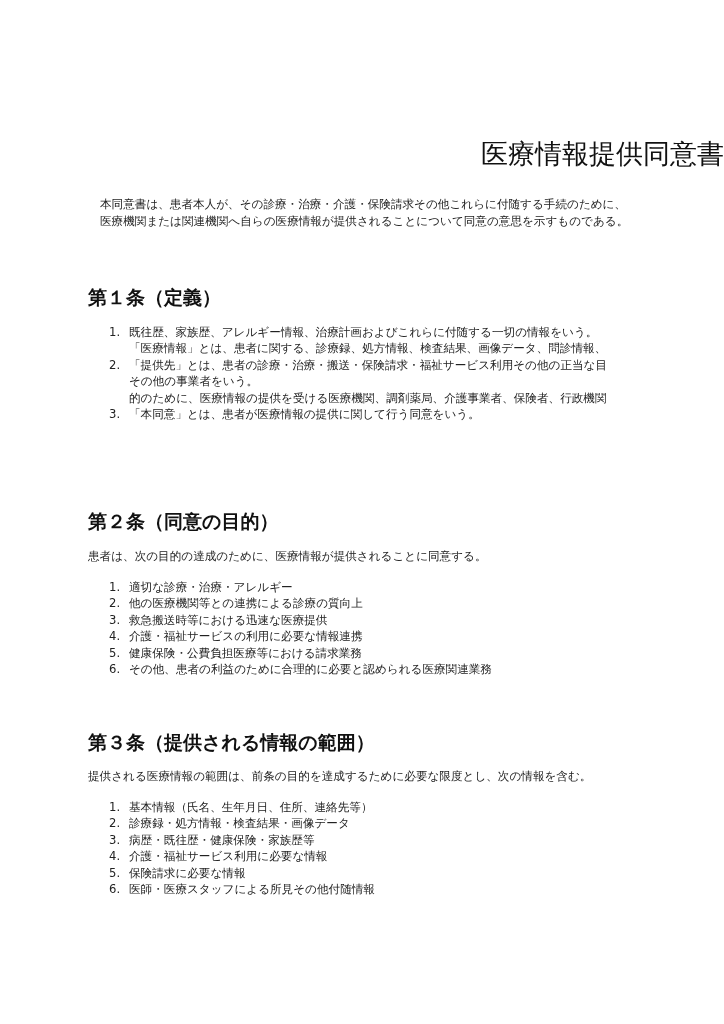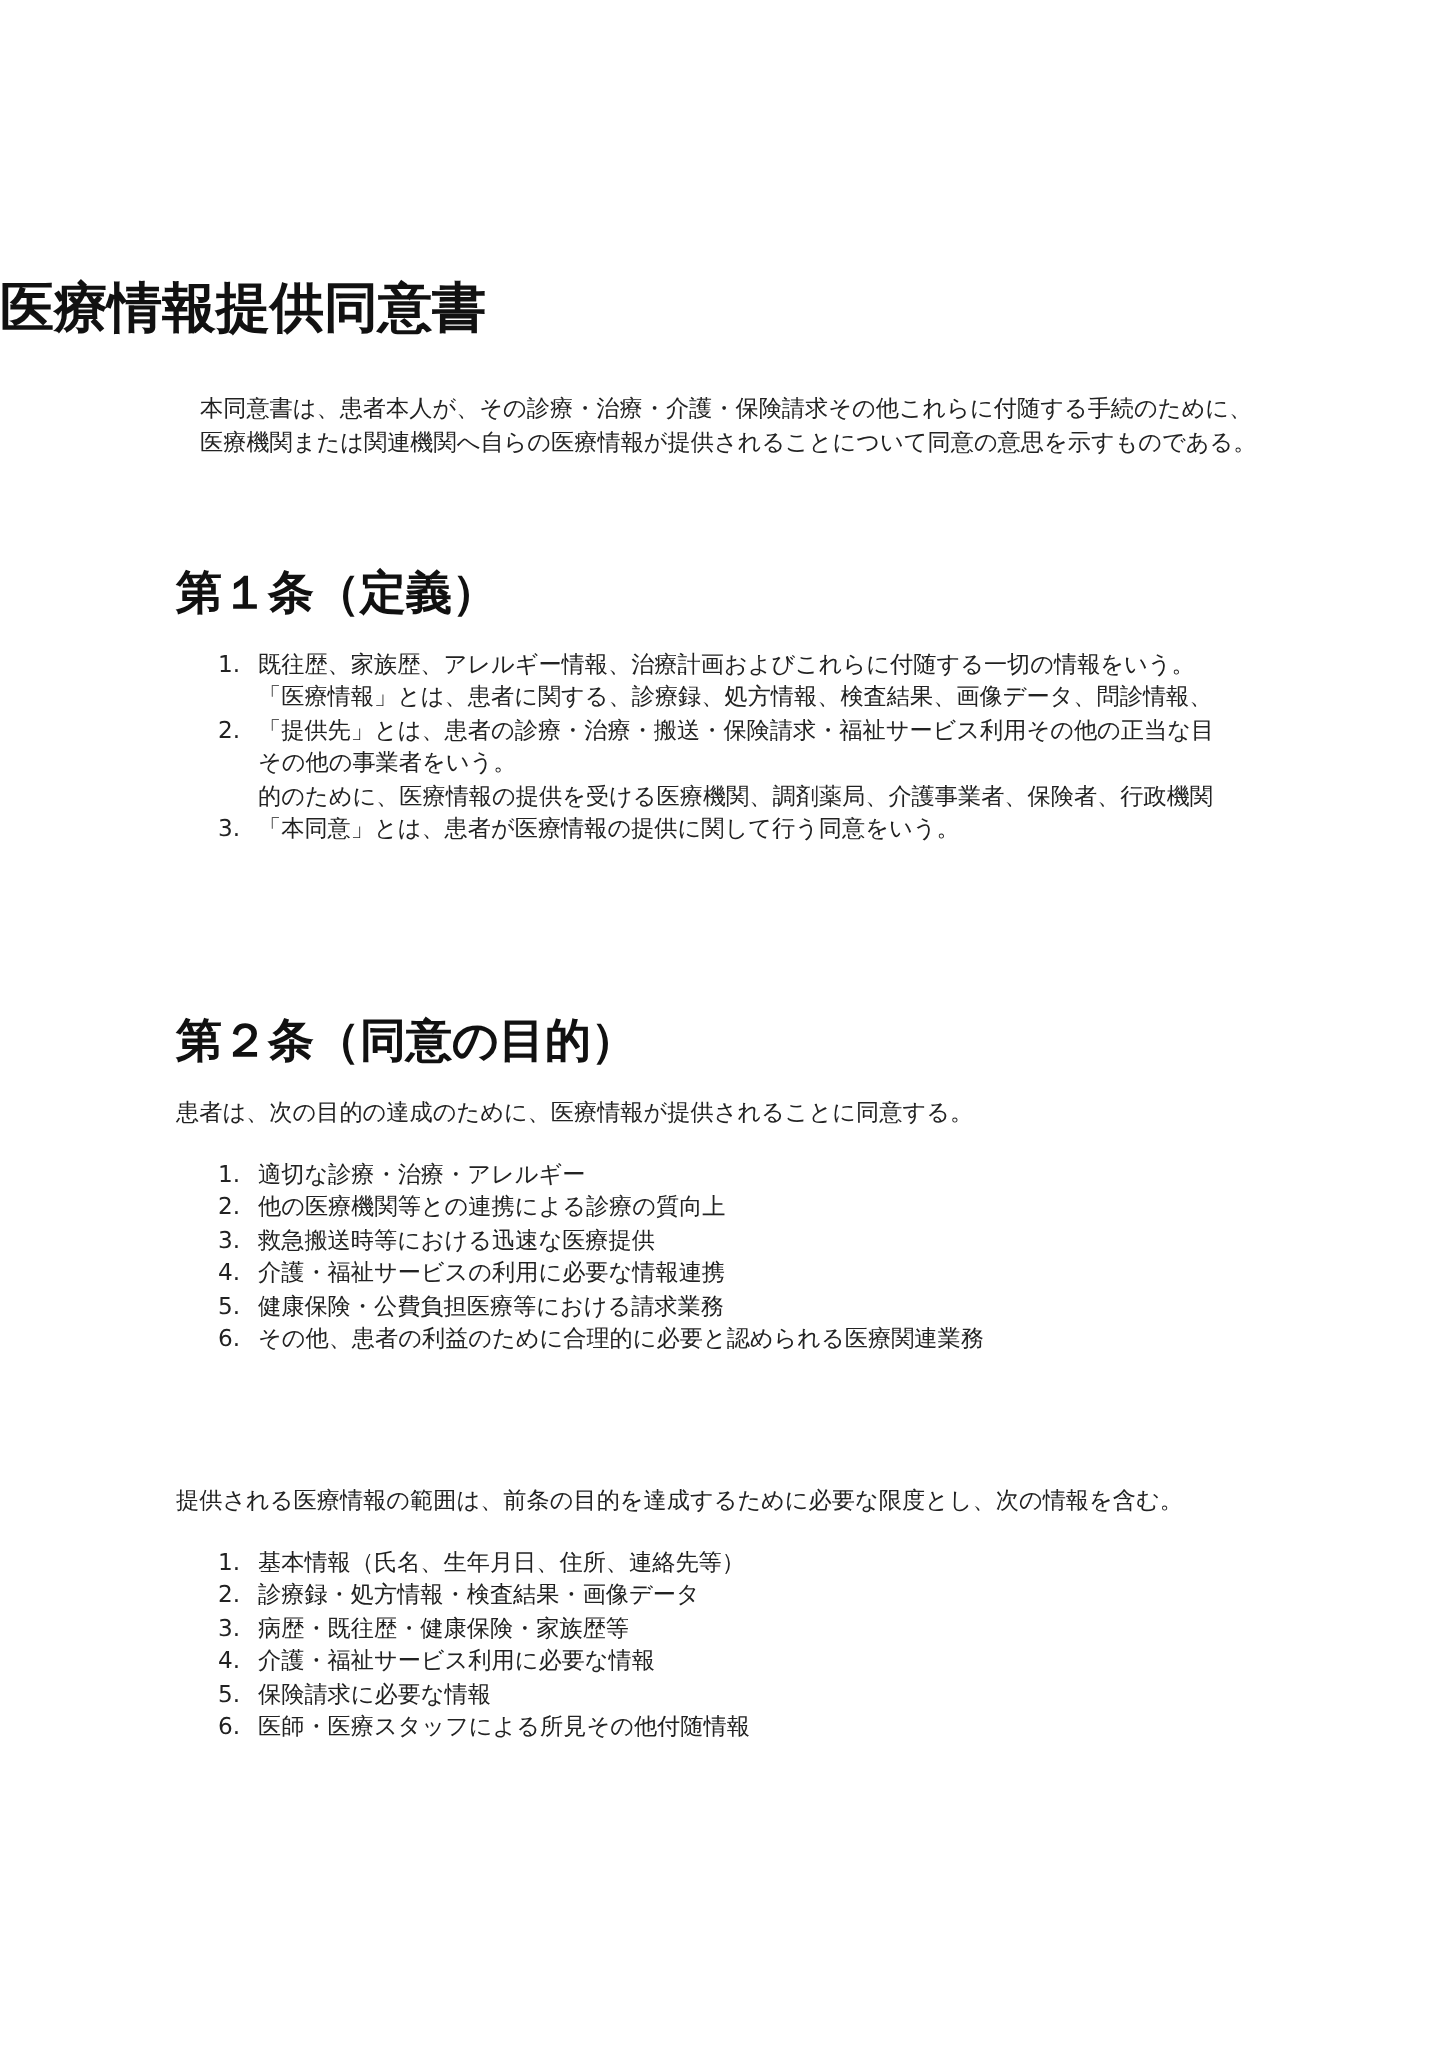--- a/index.html
+++ b/index.html
@@ -17,44 +17,44 @@
     }
     .page {
       position: absolute;
       left: 0; top: 0;
       width: 724px; height: 1024px;
     }
     .doc-title {
       position: absolute;
       left: 0; right: 0;
       top: 118px;
-      text-align: left;
+      text-align: right;
       font-size: 27px;
-      font-weight: bold;
+      font-weight: normal;
       letter-spacing: 0px;
       color: #111;
     }
     .intro {
       position: absolute;
       left: 100px;
       top: 196px;
       width: 560px;
       font-size: 11.6px;
       line-height: 17px;
       color: #222;
     }
     .intro p { margin: 0; white-space: nowrap; }
     .section {
       position: absolute;
       left: 88px;
       width: 570px;
     }
     .section h2 {
       margin: 0;
-      font-size: 23px;
+      font-size: 19px;
       font-weight: bold;
       color: #111;
       line-height: 26px;
       white-space: nowrap;
     }
     .section .lead {
       margin: 0;
       font-size: 11.6px;
       line-height: 17px;
       color: #222;
@@ -169,20 +169,21 @@
       <li>
         <span class="num">6.</span>
         <span class="txt">
             <span class="line">その他、患者の利益のために合理的に必要と認められる医療関連業務</span>
           </span>
       </li>
     </ol>
   </div>
 
   <div class="section" id="sec3">
+    <h2>第３条（提供される情報の範囲）</h2>
     <p class="lead">提供される医療情報の範囲は、前条の目的を達成するために必要な限度とし、次の情報を含む。</p>
     <ol>
       <li>
         <span class="num">1.</span>
         <span class="txt">
             <span class="line">基本情報（氏名、生年月日、住所、連絡先等）</span>
           </span>
       </li>
       <li>
         <span class="num">2.</span>

